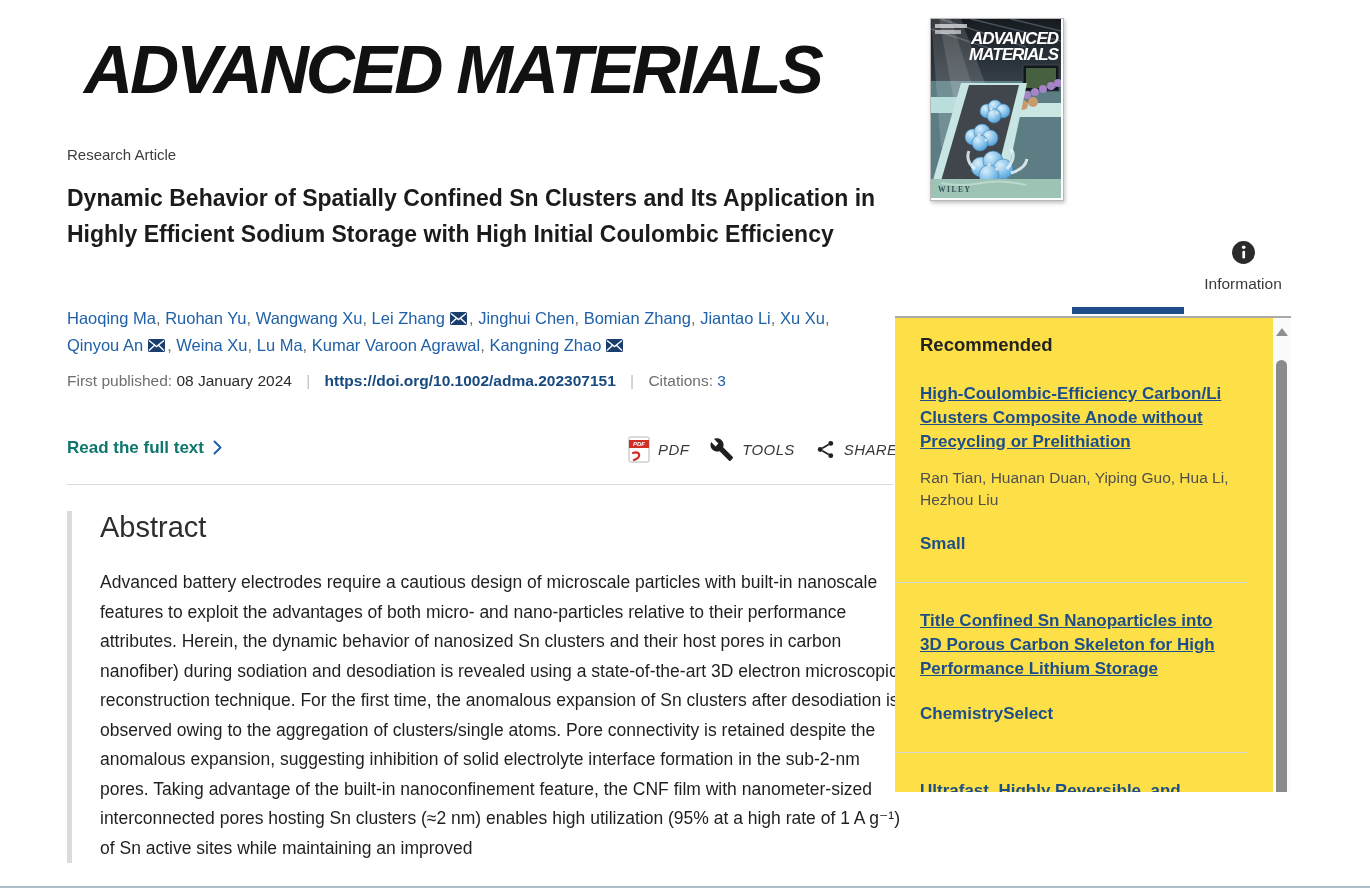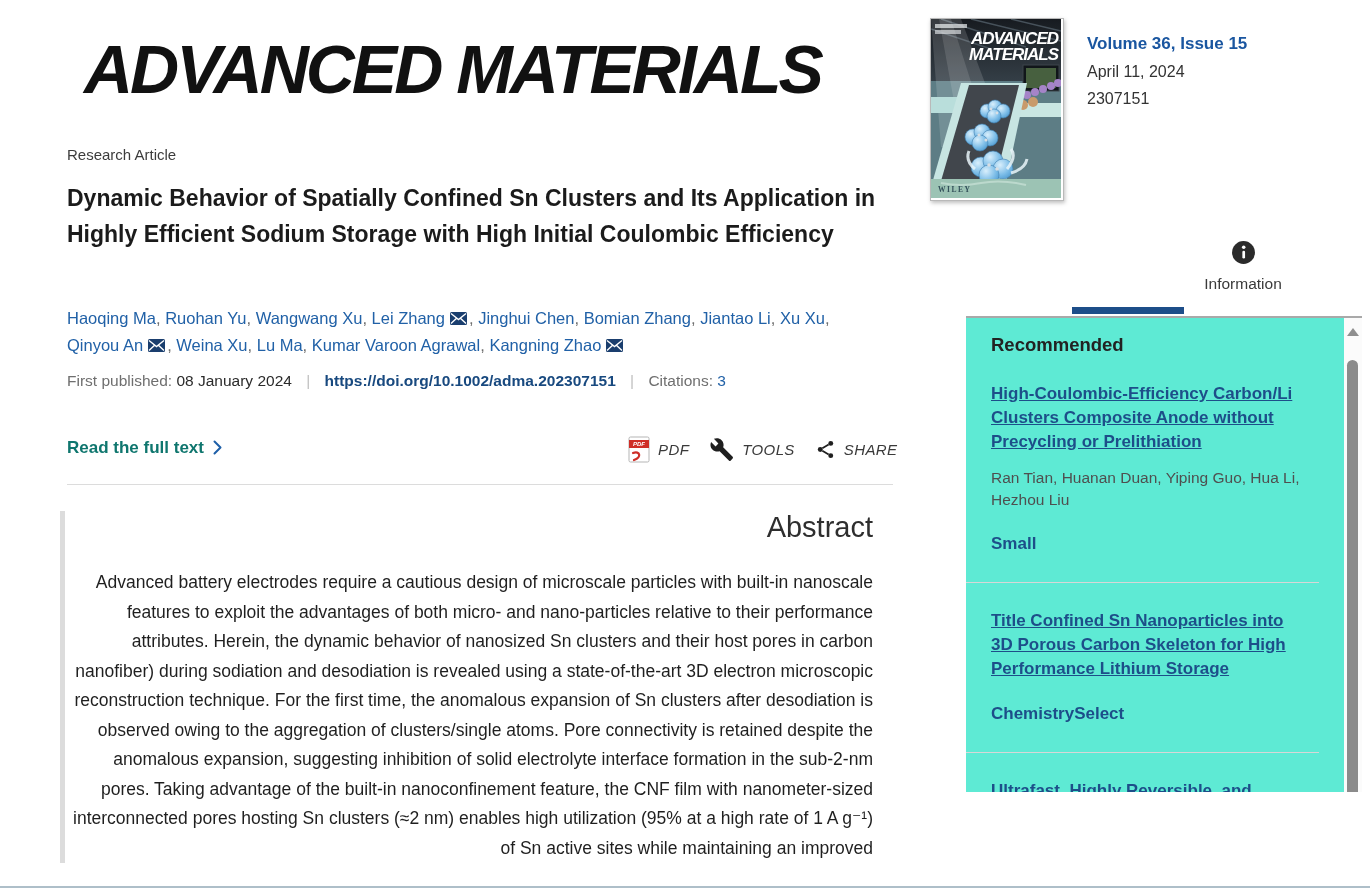--- a/index.html
+++ b/index.html
@@ -24,39 +24,39 @@
   .cit-num{color:#2161a7;}
 
   .read-link{position:absolute;left:67px;top:438px;font-size:17px;font-weight:bold;color:#0f766e;cursor:pointer;}
   .read-link svg{margin-left:9px;vertical-align:-2px;}
   .actions{position:absolute;left:628px;top:436px;display:flex;align-items:center;gap:20px;}
   .action{display:flex;align-items:center;gap:8px;cursor:pointer;font-style:italic;}
   .action-label{font-size:15px;color:#3a3a3a;letter-spacing:.4px;}
 
   .rule{position:absolute;left:67px;top:484px;width:826px;height:1px;background:#dcdcdc;}
 
-  .abstract{position:absolute;left:60px;top:511px;width:800px;border-left:5px solid #dcdcdc;padding-left:8px;text-align:right;}
+  .abstract{position:absolute;left:67px;top:511px;width:800px;border-left:5px solid #dcdcdc;padding-left:28px;}
   .abstract h2{margin:0 0 24px 0;font-size:29px;font-weight:500;color:#2e2e2e;}
   .abstract p{margin:0;font-size:17.5px;line-height:29.5px;color:#1f1f1f;}
 
   
   .cover{position:absolute;left:930px;top:18px;width:132px;height:181px;border:1px solid #b9b9b9;
          box-shadow:1px 2px 4px rgba(0,0,0,.25);cursor:pointer;}
   .issue-info{position:absolute;left:1087px;top:34px;}
   .issue-title{font-size:17px;font-weight:bold;color:#1a56a0;cursor:pointer;}
   .issue-date{margin-top:9px;font-size:16px;color:#333;}
   .issue-num{margin-top:9px;font-size:16px;color:#333;}
 
   .tab{position:absolute;top:237px;width:122px;text-align:center;cursor:pointer;}
   .tab .ticon{height:30px;display:flex;align-items:center;justify-content:center;}
   .tab .tlabel{margin-top:8px;font-size:15.5px;color:#3a3a3a;}
   .tab.active .tlabel{color:#1d4e89;}
   .tab-underline{position:absolute;left:1072px;top:307px;width:112px;height:7px;background:#1d4e89;}
 
-  .panel{position:absolute;left:966px;top:316px;width:396px;height:476px;background:#5eead4;
+  .panel{position:absolute;left:895px;top:316px;width:396px;height:476px;background:#fde047;
          border-top:2px solid #a9a9a9;overflow:hidden;box-sizing:border-box;}
   .rec-heading{margin:16px 0 0 25px;font-size:18.5px;font-weight:bold;color:#222;}
   .rec-item{width:312px;margin-left:25px;}
   .rec-item.first{margin-top:26px;}
   .rec-title{font-size:17px;line-height:24px;font-weight:bold;color:#1d4e89;text-decoration:underline;cursor:pointer;display:inline;}
   .rec-authors{margin:13px 0 0 0;font-size:15.5px;line-height:22px;color:#4f4f4f;}
   .rec-journal{margin-top:23px;font-size:17px;font-weight:bold;color:#1d4e89;cursor:pointer;}
   .rec-divider{width:378px;height:1px;background:#d7d7d7;margin:28px 0 26px -25px;}
 
   .scrollbar{position:absolute;left:378px;top:0;width:18px;height:574px;background:#fbfbfb;}
@@ -220,25 +220,20 @@
           <circle cx="58" cy="146" r="1.8"></circle>
           <circle cx="66" cy="150" r="1.8"></circle>
         </g>
       <rect x="0" y="160" width="130" height="19" fill="#9cc3b4"></rect>
       <path d="M10 164 q20 4 40 0 q20 -4 45 2" stroke="#bcd9cd" stroke-width="2" fill="none"></path>
       <path d="M76 150 q10 -12 4 -20 M80 154 q14 -4 16 -14 M44 150 q-10 -8 -6 -18" stroke="#e9f5f9" stroke-width="3" fill="none" opacity="0.85"></path>
       <text x="7" y="173" font-size="7.5" font-weight="bold" letter-spacing="1.5" fill="#33505a" font-family="Liberation Serif, serif">WILEY</text>
     </svg>
   </div>
 
-  <div class="issue-info">
-    <div class="issue-title">Volume 36, Issue 15</div>
-    <div class="issue-date">April 11, 2024</div>
-    <div class="issue-num">2307151</div>
-  </div>
 
   <div class="tab" style="left:1182px">
     <div class="ticon">
         <svg width="25" height="25" viewBox="0 0 24 24">
       <circle cx="12" cy="12" r="11" fill="#2b2b2b"></circle>
       <circle cx="12.2" cy="6.9" r="1.7" fill="#fff"></circle>
       <rect x="10.9" y="10.2" width="2.6" height="7.6" rx="1.3" fill="#fff"></rect>
     </svg>
       </div>
     <div class="tlabel">Information</div>

